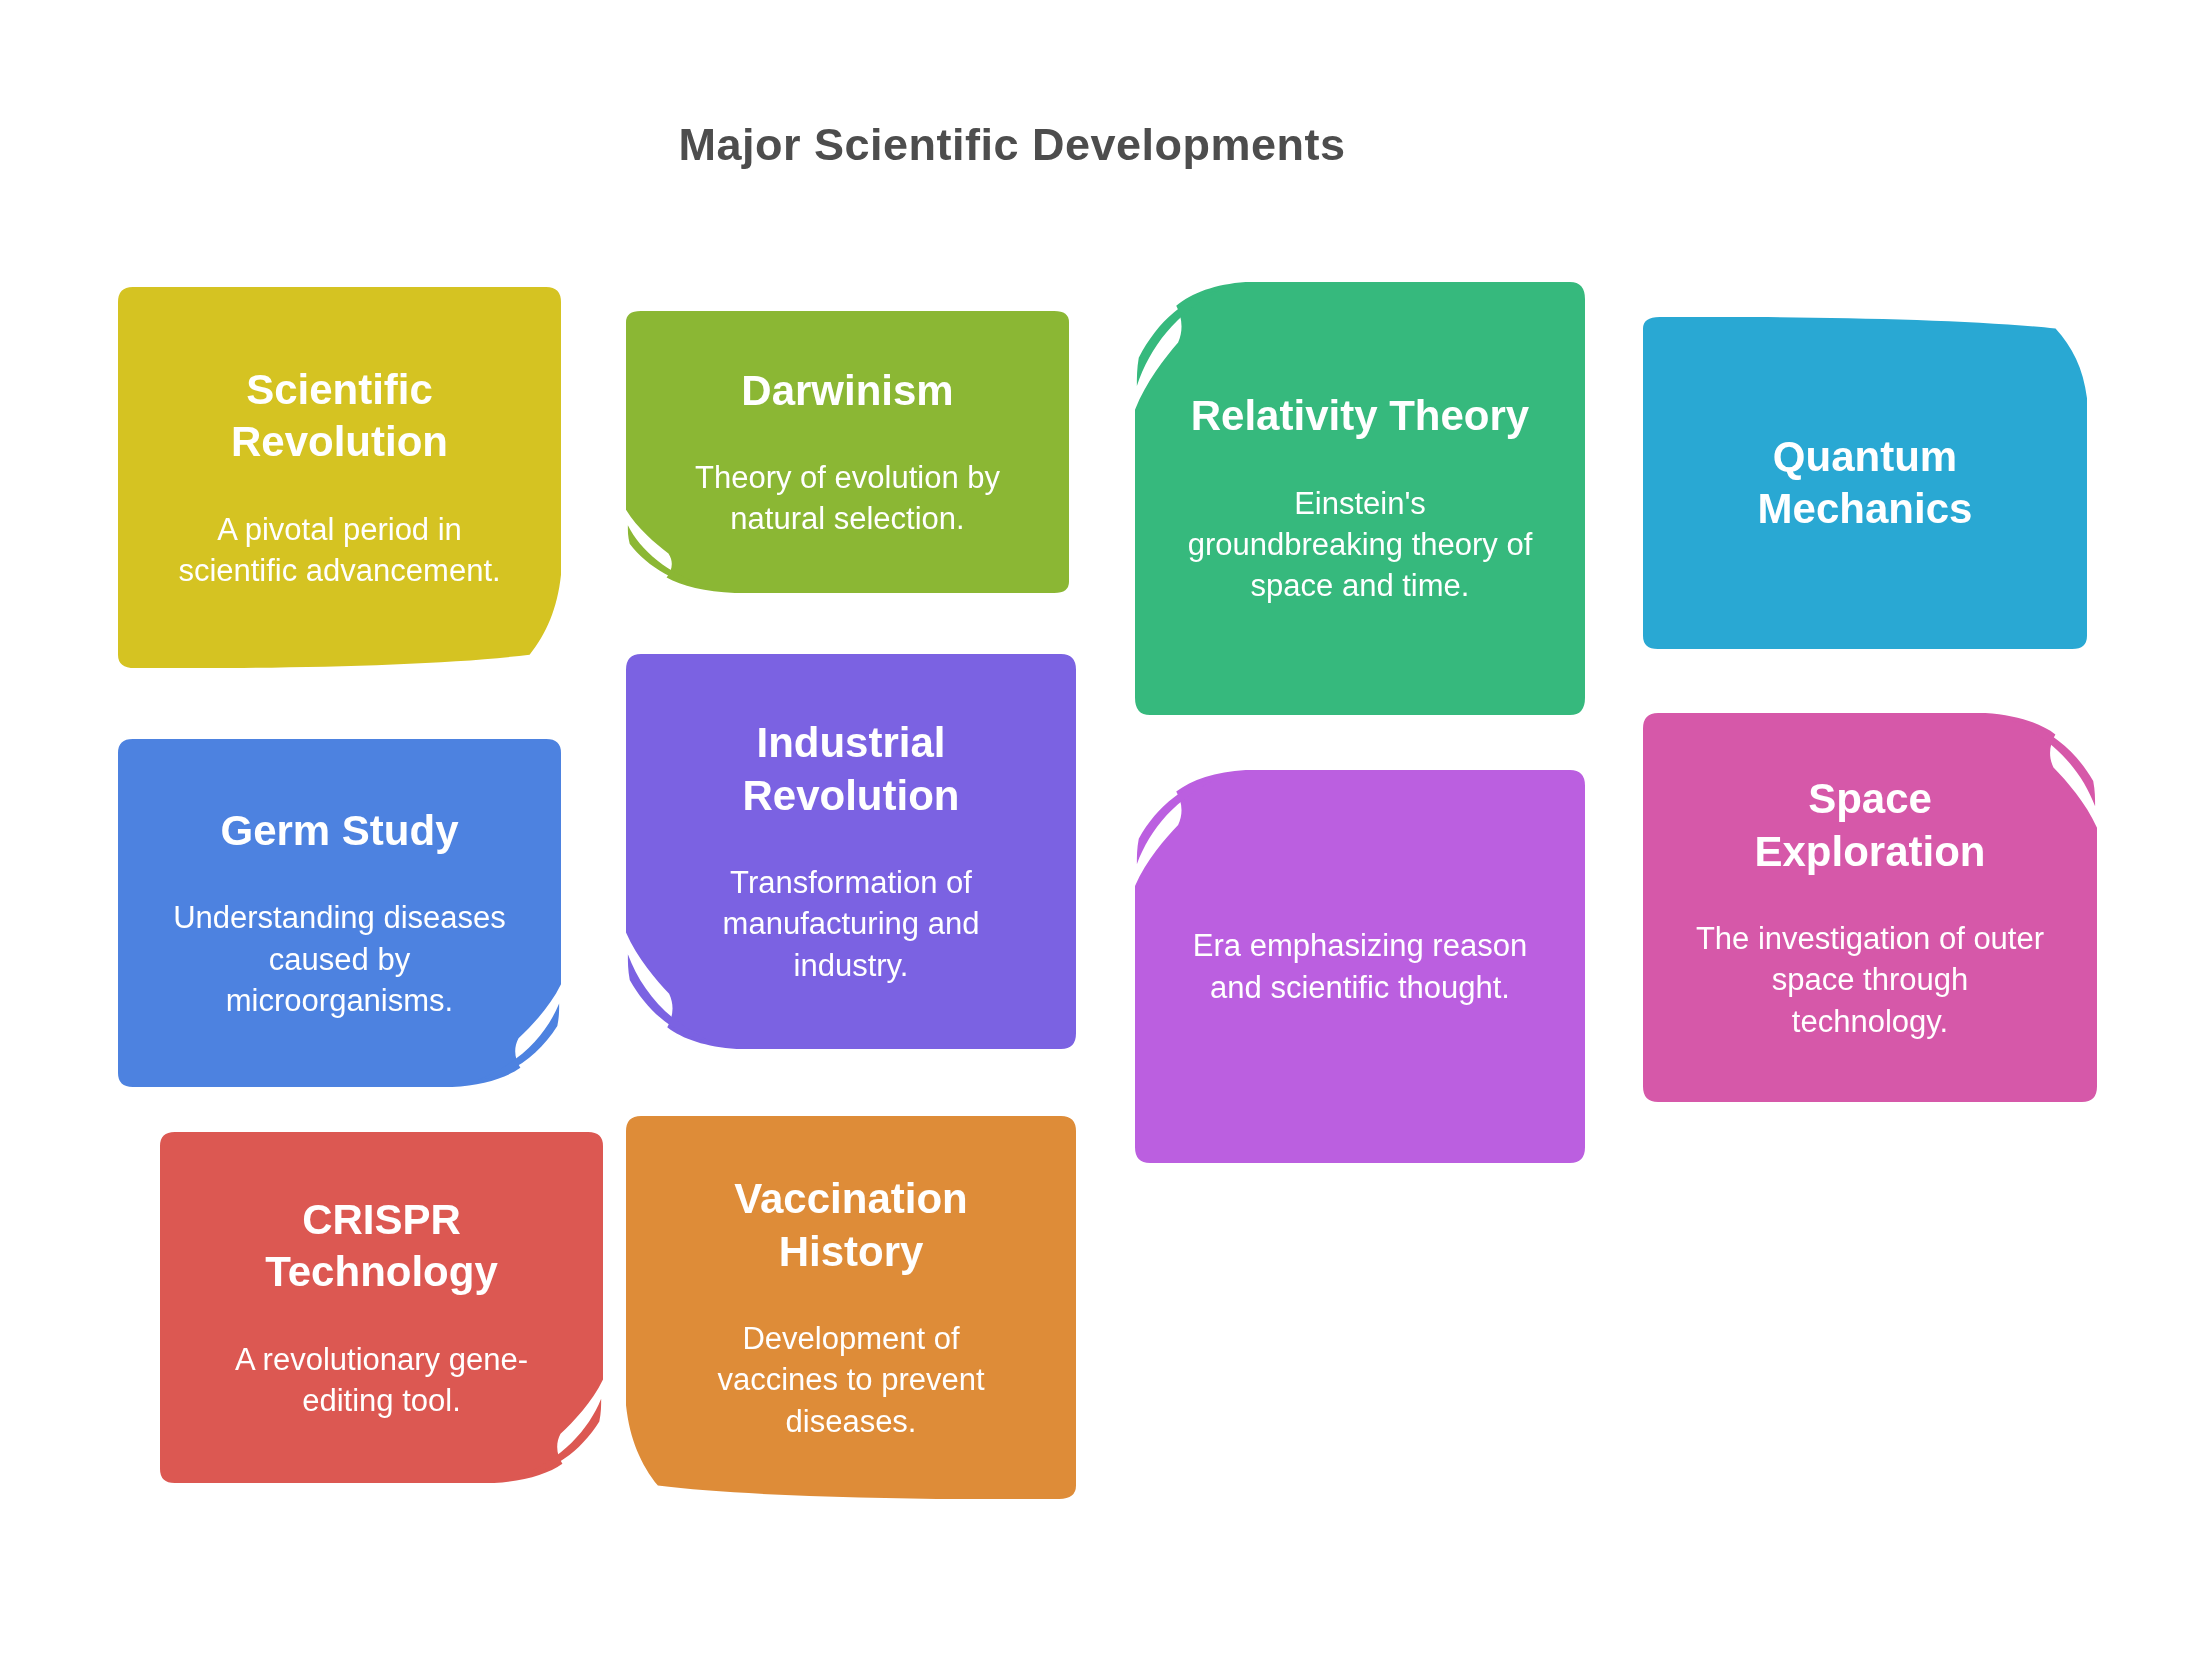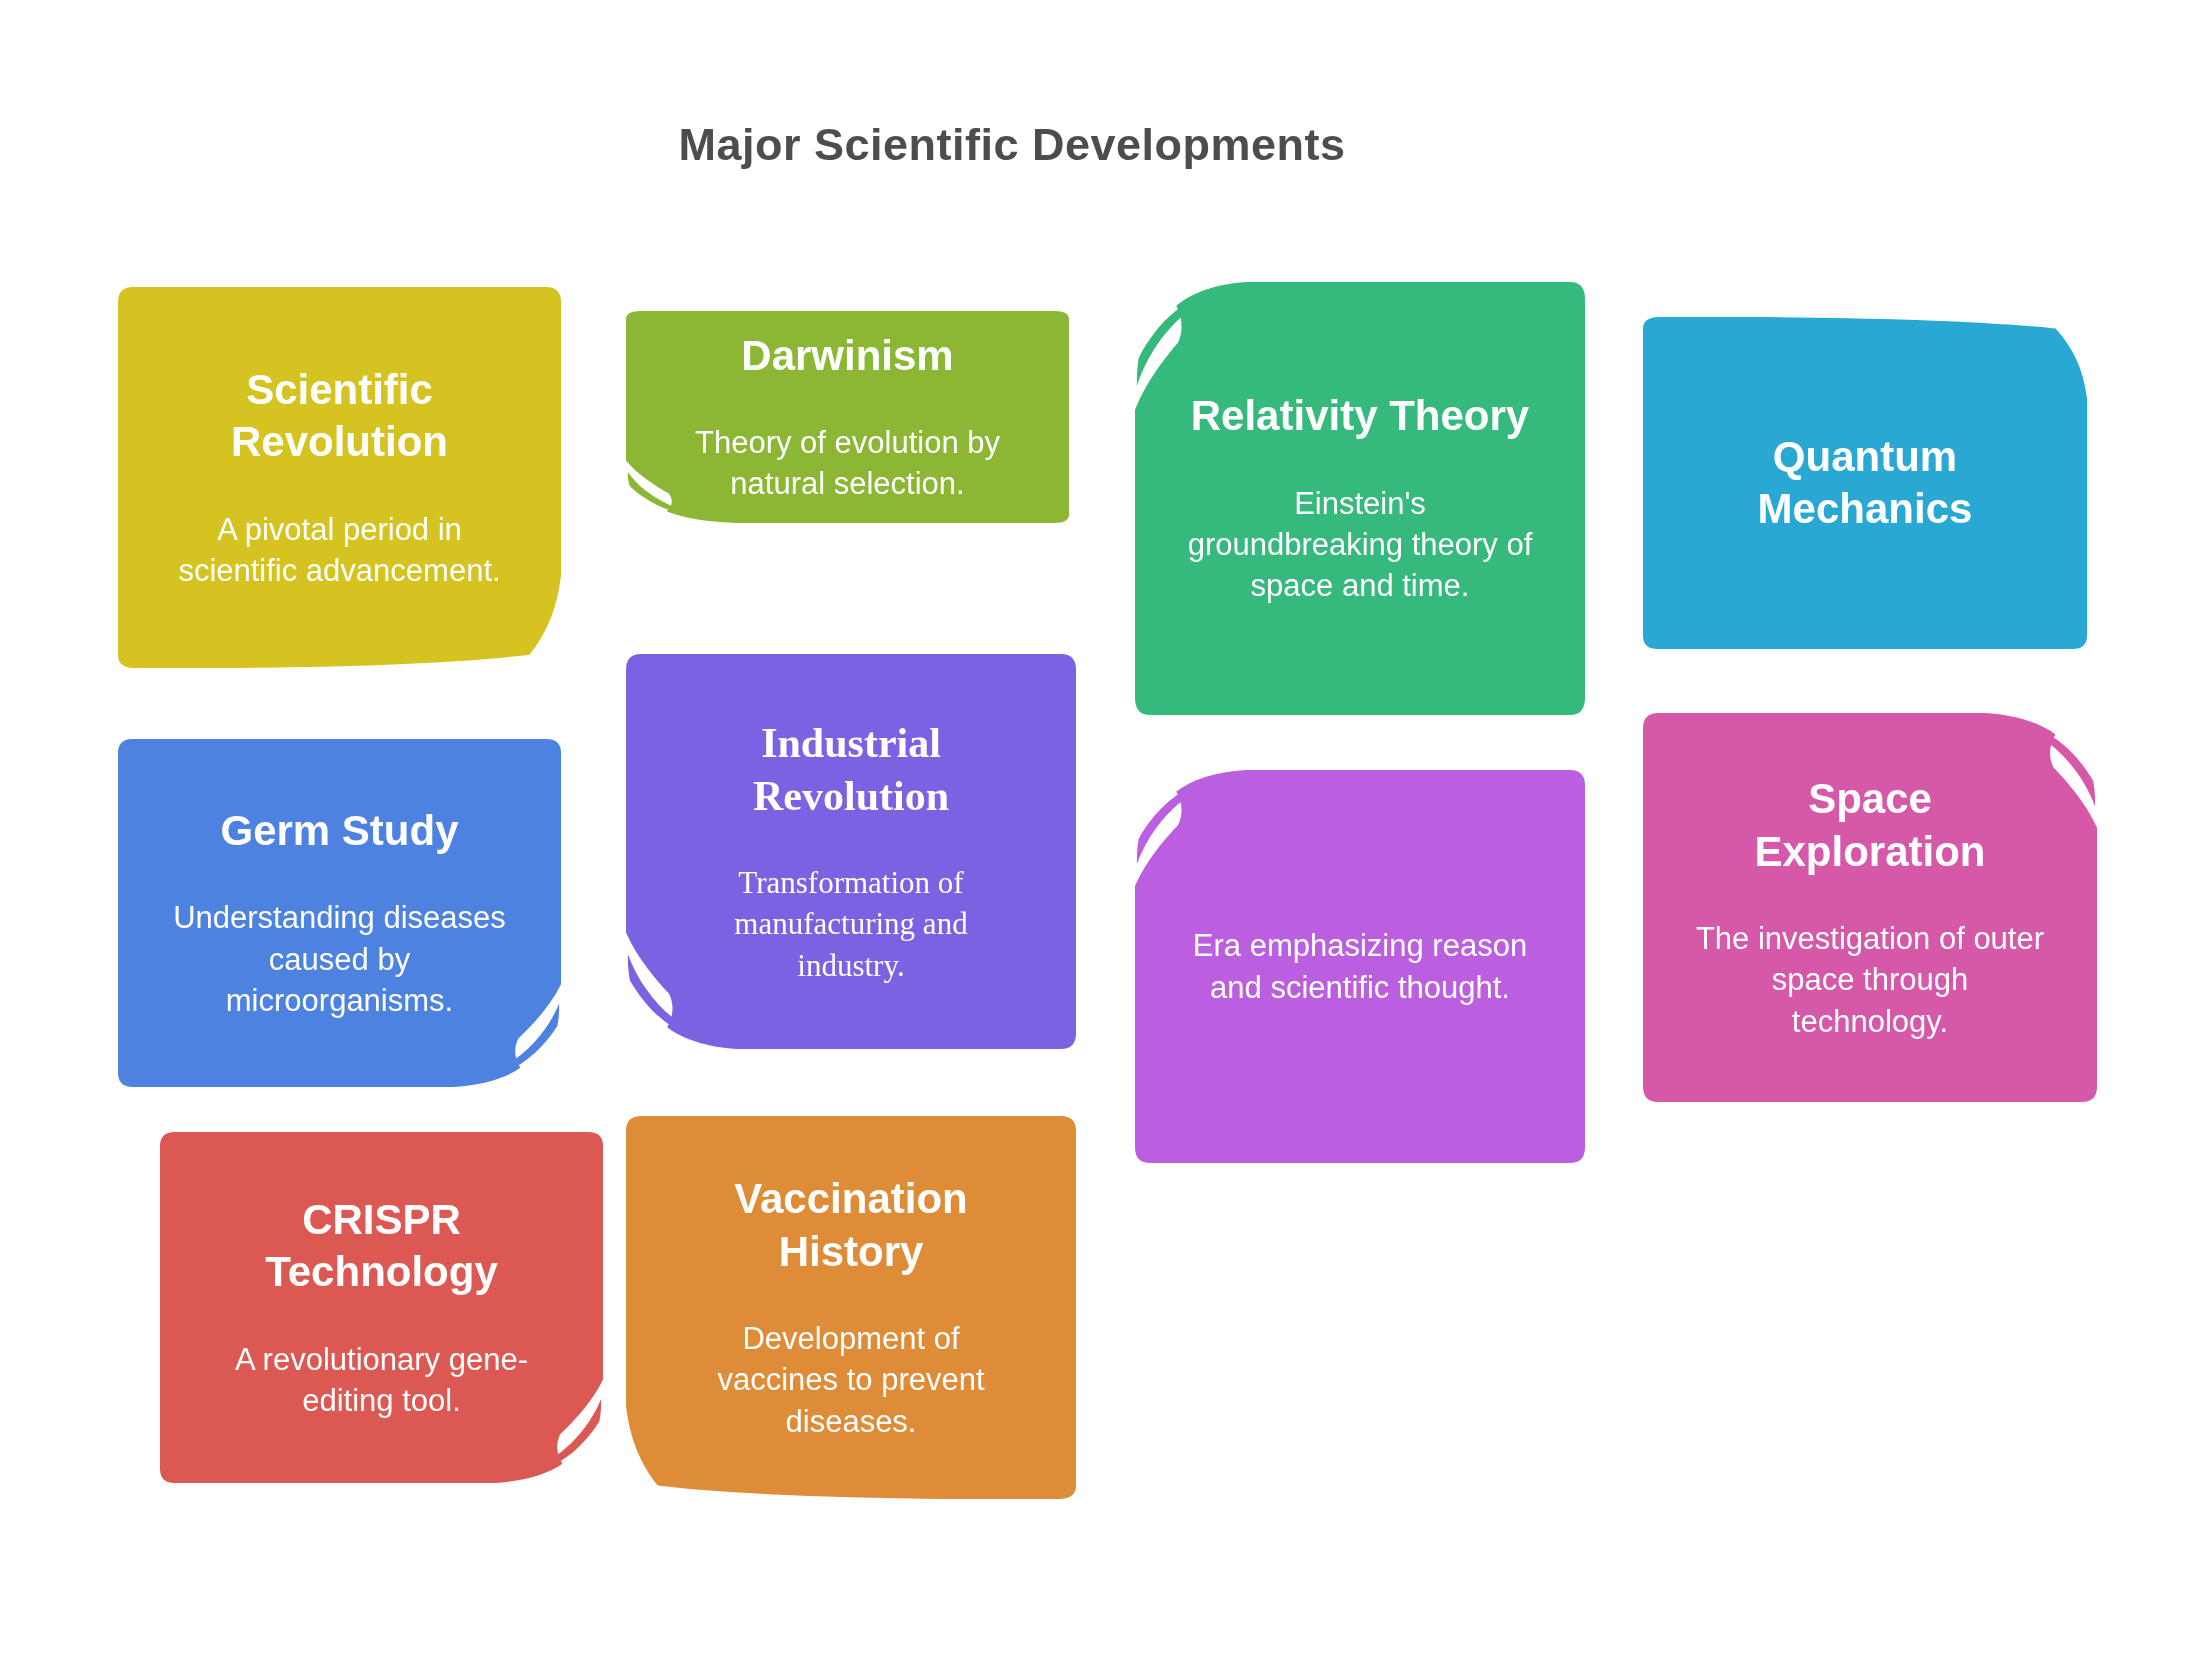--- a/index.html
+++ b/index.html
@@ -17,21 +17,21 @@
   .card .bg{position:absolute;left:0;top:0;width:100%;height:100%;display:block}
   .card .content{
     position:relative;z-index:2;height:100%;box-sizing:border-box;
     display:flex;flex-direction:column;align-items:center;justify-content:center;
     gap:40px;padding:0 52px;text-align:center;
   }
   .card-title{margin:0;font-size:42px;line-height:1.25;font-weight:bold;color:#ffffff}
   .card-desc{margin:0;font-size:31px;line-height:1.33;font-weight:400;color:#ffffff}
   
   .c1{left:118px;top:287px;width:443px;height:381px}
-  .c2{left:626px;top:311px;width:443px;height:212px}
+  .c2{left:626px;top:311px;width:443px;height:282px}
   .c3{left:1135px;top:282px;width:450px;height:433px}
   .c4{left:1643px;top:317px;width:444px;height:332px}
   .c5{left:118px;top:739px;width:443px;height:348px}
   .c6{left:626px;top:654px;width:450px;height:395px}
   .c7{left:1135px;top:770px;width:450px;height:393px}
   .c8{left:1643px;top:713px;width:454px;height:389px}
   .c9{left:118px;top:1132px;width:443px;height:351px}
   .c10{left:626px;top:1116px;width:450px;height:383px}
   .defs-svg{position:absolute;width:0;height:0;overflow:hidden}
 </style>
@@ -104,21 +104,21 @@
   <svg class="bg" viewBox="0 0 480 400" preserveAspectRatio="none">
     <use href="#body-curl" xlink:href="#body-curl" transform="translate(480,0) scale(-1,1)"></use>
     <use href="#sliver-curl" xlink:href="#sliver-curl" transform="translate(480,0) scale(-1,1)"></use>
   </svg>
   <div class="content">
     <h2 class="card-title">Germ Study</h2>
     <p class="card-desc">Understanding diseases caused by microorganisms.</p>
   </div>
 </div>
 
-<div class="card c6" style="color: rgb(123, 98, 226); font-family: Liberation Serif, serif;">
+<div class="card c6" style="color: rgb(123, 98, 226);">
   <svg class="bg" viewBox="0 0 480 400" preserveAspectRatio="none">
     <use href="#body-curl" xlink:href="#body-curl"></use>
     <use href="#sliver-curl" xlink:href="#sliver-curl"></use>
   </svg>
   <div class="content">
     <h2 class="card-title">Industrial Revolution</h2>
     <p class="card-desc">Transformation of manufacturing and industry.</p>
   </div>
 </div>
 

